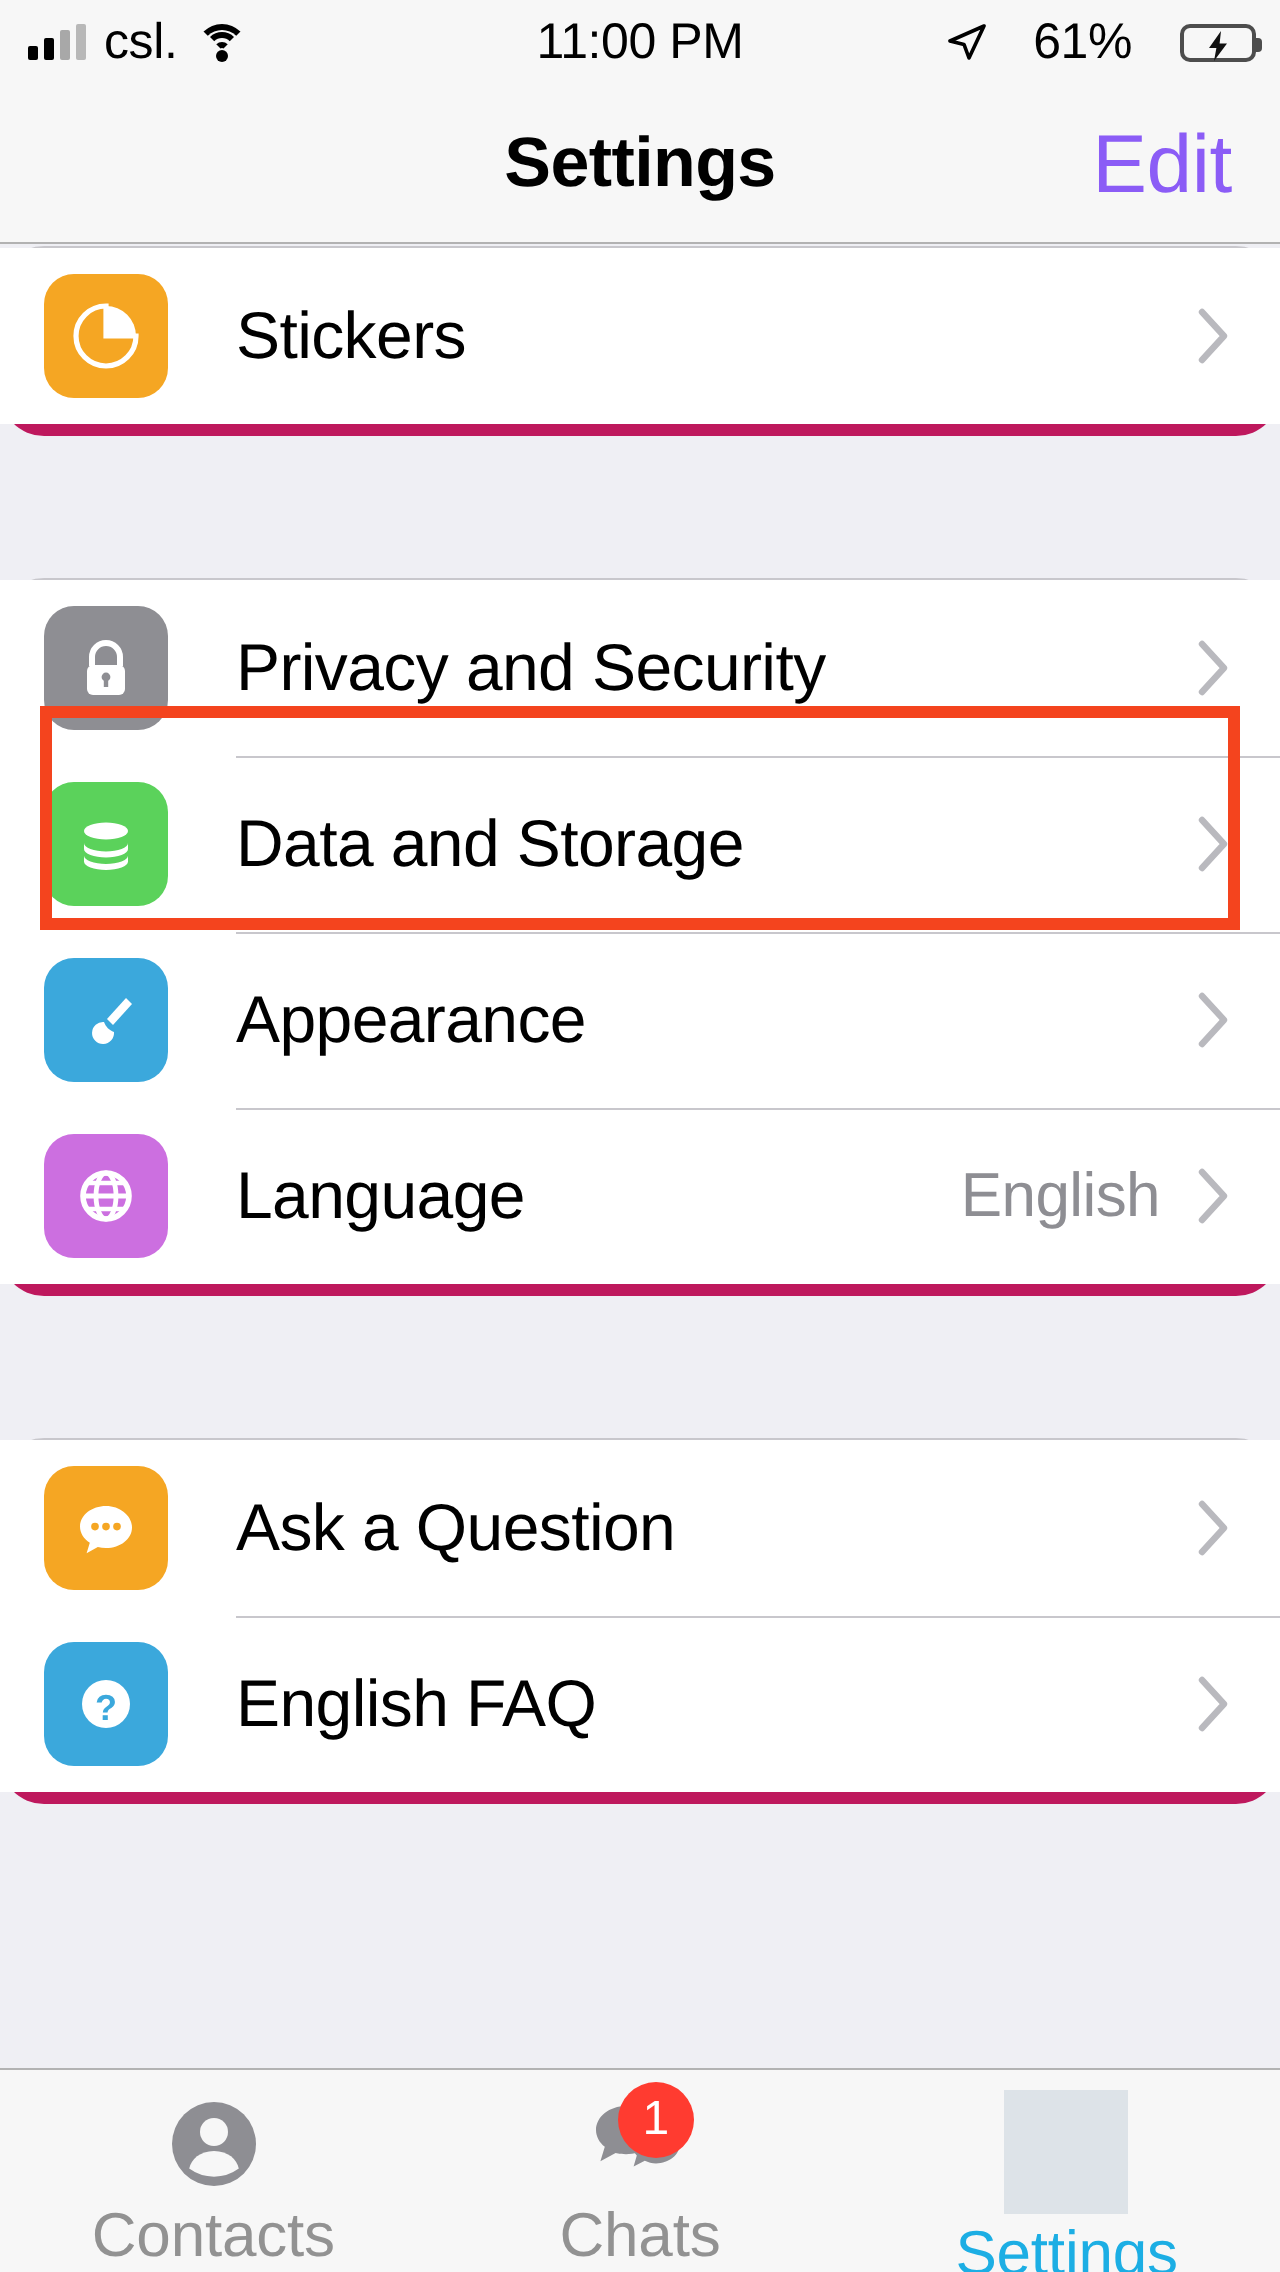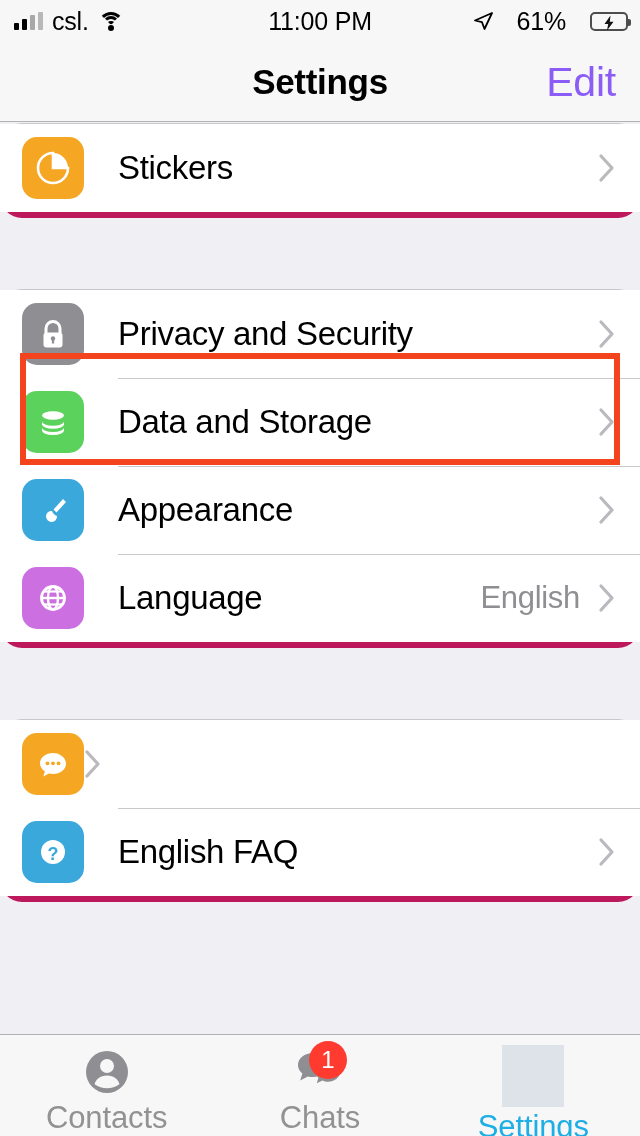--- a/index.html
+++ b/index.html
@@ -247,20 +247,21 @@
 
     <div class="row">
       <div class="row-icon" style="background:#F5A623">
         <svg viewBox="0 0 40 40" width="40" height="40">
           <path d="M20 9 c-7.2 0 -13 4.6 -13 10.3 c0 3.3 1.9 6.2 4.9 8.1 l-1.6 5.2 l5.6 -3.1 c1.3 .3 2.7 .5 4.1 .5 c7.2 0 13 -4.6 13 -10.3 S27.2 9 20 9 z" fill="#fff"></path>
           <circle cx="14.5" cy="19.3" r="1.9" fill="#F5A623"></circle>
           <circle cx="20" cy="19.3" r="1.9" fill="#F5A623"></circle>
           <circle cx="25.5" cy="19.3" r="1.9" fill="#F5A623"></circle>
         </svg>
       </div>
+      <div class="row-label">Ask a Question</div>
       <svg class="chev" viewBox="0 0 18 30">
         <path d="M3 3 L14 15 L3 27" fill="none" stroke="#B9B9BE" stroke-width="3.2" stroke-linecap="round" stroke-linejoin="round"></path>
       </svg>
     </div>
 
     <div class="row">
       <div class="row-icon" style="background:#3BA8DC">
         <svg viewBox="0 0 40 40" width="40" height="40">
           <circle cx="20" cy="20" r="12" fill="#fff"></circle>
           <text x="20" y="28" font-size="18" font-weight="bold" fill="#3BA8DC" text-anchor="middle" font-family="Liberation Sans, sans-serif">?</text>

